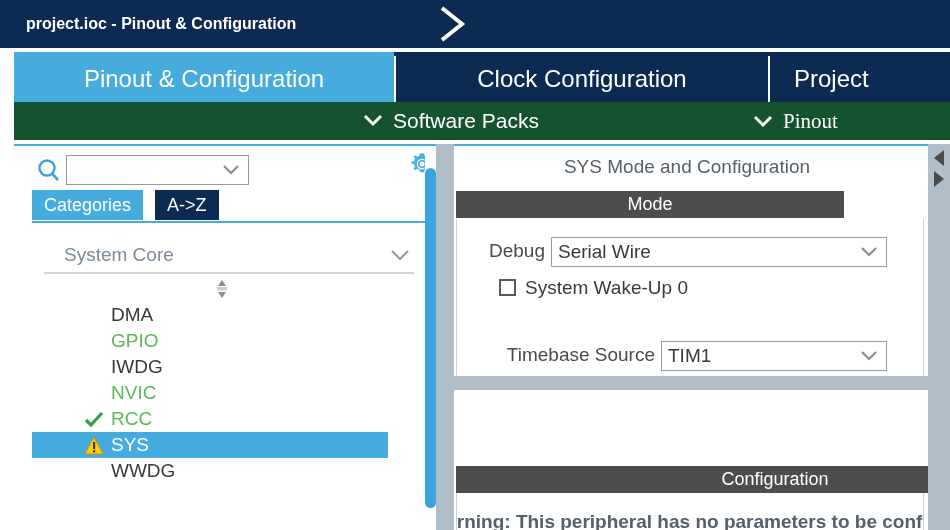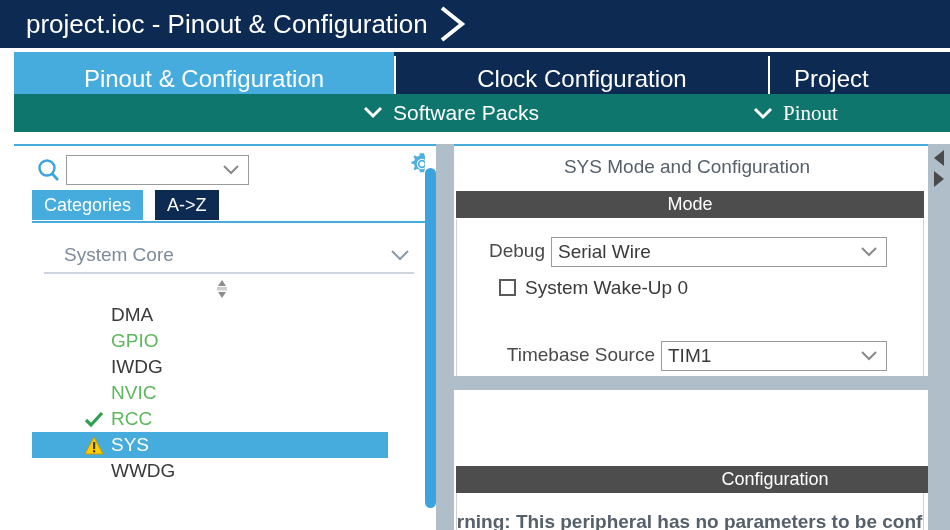--- a/index.html
+++ b/index.html
@@ -22,22 +22,22 @@
     width: 950px; height: 48px;
     background: #0d2a52;
     overflow: hidden;
   }
   .titlebar-text {
     position: absolute;
     left: 26px; top: 0;
     height: 60px;
     line-height: 48px;
     color: #ffffff;
-    font-size: 26px;
-    font-weight: normal;
+    font-size: 16px;
+    font-weight: bold;
     white-space: nowrap;
   }
   .titlebar-chevron {
     position: absolute;
     left: 432px; top: 2px;
     width: 44px; height: 44px;
   }
 
   
   .tabbar {
@@ -67,23 +67,23 @@
     background: #46abdd;
   }
   .tab-sep {
     position: absolute;
     top: 4px;
     width: 2px; height: 46px;
     background: #ffffff;
   }
   .subbar {
     position: absolute;
-    left: 14px; top: 46px;
+    left: 14px; top: 54px;
     width: 936px; height: 38px;
-    background: #0f766e;
+    background: #14532d;
   }
   .subitem {
     position: absolute;
     top: 0;
     height: 38px;
     line-height: 38px;
     color: #ffffff;
     font-size: 21px;
     white-space: nowrap;
   }
@@ -505,21 +505,21 @@
 <div class="left-scrollbar">
   <div class="left-thumb"></div>
 </div>
 
 <div class="vsplit"></div>
 
 <div class="rightpanel">
 
   <div class="rp-title">SYS Mode and Configuration</div>
 
-  <div class="section-bar" style="left:2px; top:45px; width:468px;">Mode</div>
+  <div class="section-bar" style="left:2px; top:45px; width:388px;">Mode</div>
 
   <div class="mode-body">
 
     <div class="field-row" style="left:0px; top:16px; width:468px;">
       <div class="field-label" style="left:10px; width:78px;">Debug</div>
       <div class="combo" style="left:94px; width:336px;">
         <span class="cval">Serial Wire</span>
         <svg class="cchev" width="18" height="12" viewBox="0 0 18 12">
           <polyline points="2,2 9,9 16,2" fill="none" stroke="#8a8a8a" stroke-width="2"></polyline>
         </svg>

